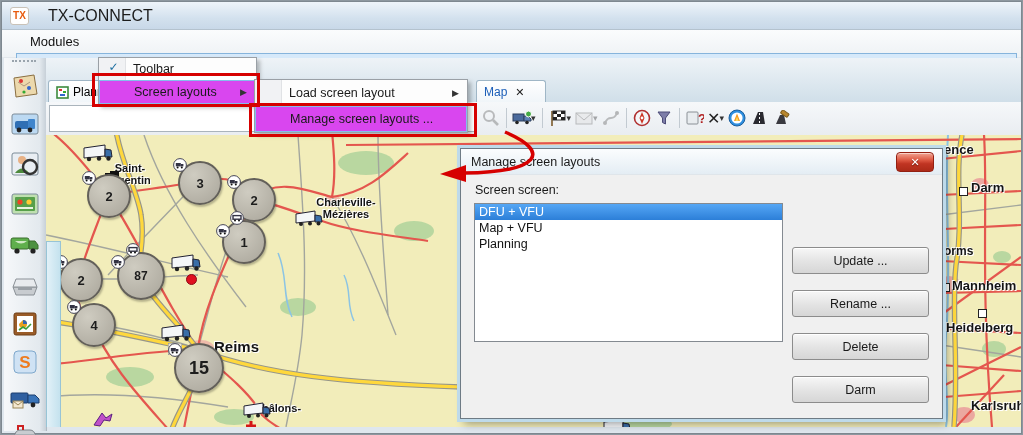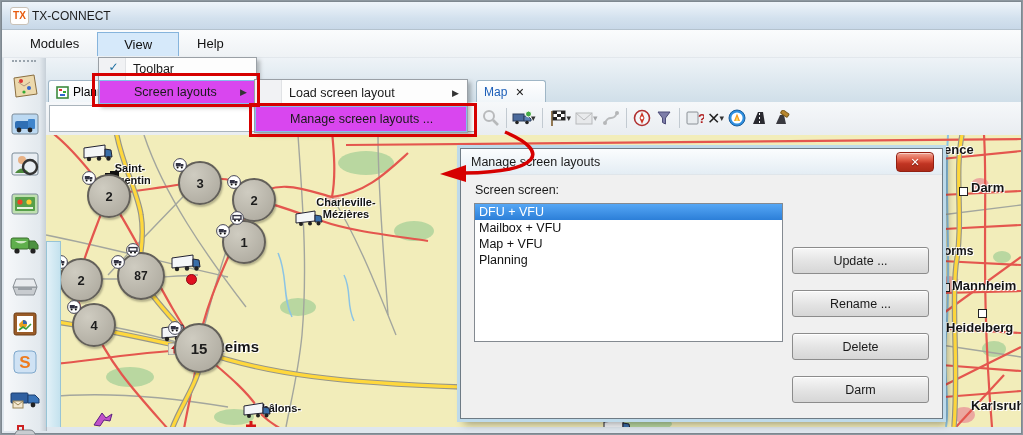--- a/index.html
+++ b/index.html
@@ -5,22 +5,22 @@
   html,body{margin:0;padding:0;}
   body{width:1023px;height:435px;position:relative;overflow:hidden;
        font-family:"Liberation Sans","DejaVu Sans",sans-serif;background:#8d979f;}
   .abs{position:absolute;}
   
   .win{left:1px;top:1px;width:1019px;height:431px;background:#dfe7ee;border:1px solid #7e8890;}
   .titlebar{left:0;top:0;right:0;height:27px;background:linear-gradient(#eef4fa,#d3e1ee 60%,#c8d8e8);
             border-bottom:1px solid #b4c2ce;display:flex;align-items:center;padding-left:8px;}
   .appico{width:17px;height:16px;background:#fff;border:1px solid #c9c2b8;border-radius:3px;
           color:#e85c10;font-weight:bold;font-size:10px;display:flex;align-items:center;justify-content:center;text-align:right;}
-  .title{font-size:12px;color:#1c1c1c;margin-left:3px;}
-  .menubar{left:0;top:28px;right:0;height:27px;background:linear-gradient(#fbfcfd,#eef2f5);display:flex;align-items:center;padding-left:14px;border-bottom:1px solid #e2e7ec;}
+  .title{font-size:16px;color:#1c1c1c;margin-left:19px;}
+  .menubar{left:0;top:28px;right:0;height:27px;background:linear-gradient(#fbfcfd,#eef2f5);display:flex;padding-left:14px;border-bottom:1px solid #e2e7ec;flex-direction:column;}
   .menuitem{font-size:13px;color:#111;padding:4px 14px;margin-right:4px;}
   .menuitem.open{background:#d6e9fa;border:1px solid #86b4dc;border-bottom:none;padding:4px 26px;}
   
   .side{left:2px;top:56px;width:42px;height:373px;background:linear-gradient(90deg,#f6f8fa,#e3e9ee 85%,#c7d0d8);border-right:1px solid #aeb9c2;}
   .grip{left:8px;top:2px;width:24px;height:4px;border-top:2px dotted #9aa4ad;}
   .sicon{left:6px;width:30px;height:28px;display:flex;align-items:center;justify-content:center;}
   
   .tabstrip{left:44px;top:56px;width:975px;height:44px;background:linear-gradient(#eef3f7,#d0dfe9);}
   .tab{top:22px;height:22px;background:linear-gradient(#ffffff,#f0f5f9);border:1px solid #9fb6c6;border-bottom:none;border-radius:3px 3px 0 0;display:flex;align-items:center;padding:0 7px;font-size:12px;}
   .toolbar{left:44px;top:100px;width:975px;height:33px;background:linear-gradient(#f6f8fa,#e9edf1);border-bottom:2px solid #9fc6d8;}
@@ -493,21 +493,21 @@
     <div class="abs cluster" style="left:26px;top:168px;width:40px;height:40px;font-size:13px">
       <span>4</span>
       <div class="badge" style="left:-7px;top:-5px"><svg width="14" height="14">
             <circle cx="7" cy="7" r="6.4" fill="#fff" stroke="#445"></circle>
             <rect x="2.8" y="5" width="5" height="3.4" fill="#334"></rect>
             <rect x="7.8" y="6" width="2.6" height="2.4" fill="#334"></rect>
             <circle cx="4.6" cy="9.4" r="1" fill="#111"></circle>
             <circle cx="8.8" cy="9.4" r="1" fill="#111"></circle>
           </svg></div>
     </div>
-    <div class="abs cluster" style="left:128px;top:188px;width:46px;height:46px;font-size:15px">
+    <div class="abs cluster" style="left:128px;top:208px;width:46px;height:46px;font-size:18px">
       <span>15</span>
       <div class="badge" style="left:-8px;top:-4px"><svg width="14" height="14">
             <circle cx="7" cy="7" r="6.4" fill="#fff" stroke="#445"></circle>
             <rect x="2.8" y="5" width="5" height="3.4" fill="#334"></rect>
             <rect x="7.8" y="6" width="2.6" height="2.4" fill="#334"></rect>
             <circle cx="4.6" cy="9.4" r="1" fill="#111"></circle>
             <circle cx="8.8" cy="9.4" r="1" fill="#111"></circle>
           </svg></div>
     </div>
 
@@ -517,21 +517,20 @@
   <div class="abs dialog">
     <div class="abs dtitle">
       <span>Manage screen layouts</span>
       <div class="dclose">
           <span>✕</span>
         </div>
     </div>
     <div class="abs dlabel">Screen screen:</div>
     <div class="abs listbox">
       <div class="li sel">DFU + VFU</div>
-      <div class="li">Mailbox + VFU</div>
       <div class="li">Map + VFU</div>
       <div class="li">Planning</div>
     </div>
     <div class="abs dbtn" style="top:98px">Update ...</div>
     <div class="abs dbtn" style="top:141px">Rename ...</div>
     <div class="abs dbtn" style="top:184px">Delete</div>
     <div class="abs dbtn" style="top:227px">Darm</div>
   </div>
 
   <div class="abs menu" style="left:96px;top:55px;width:157px;height:46px">

